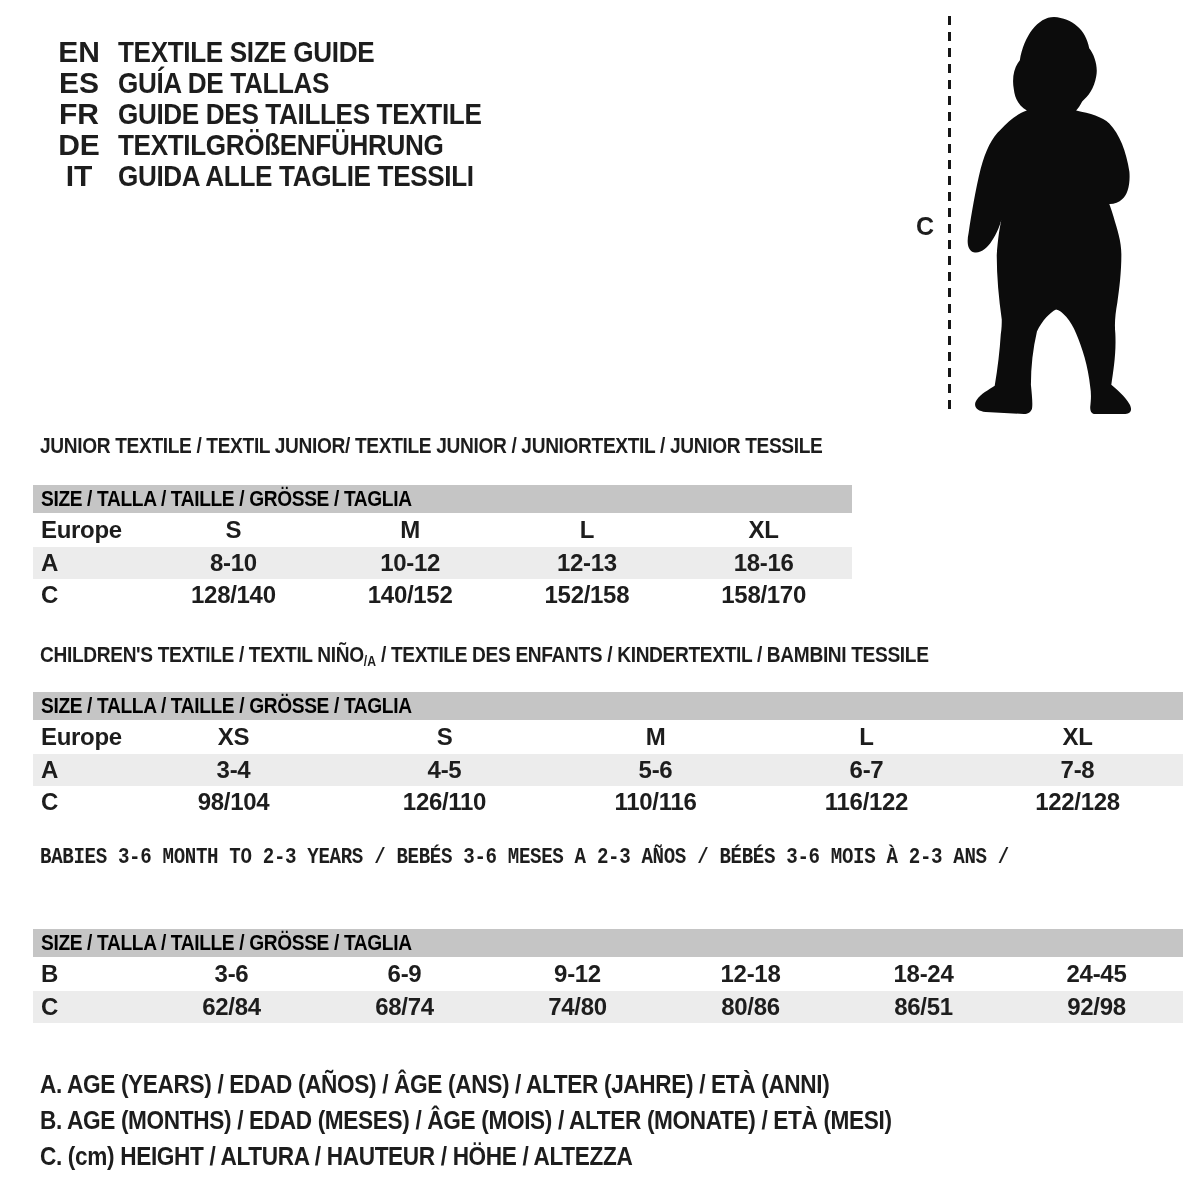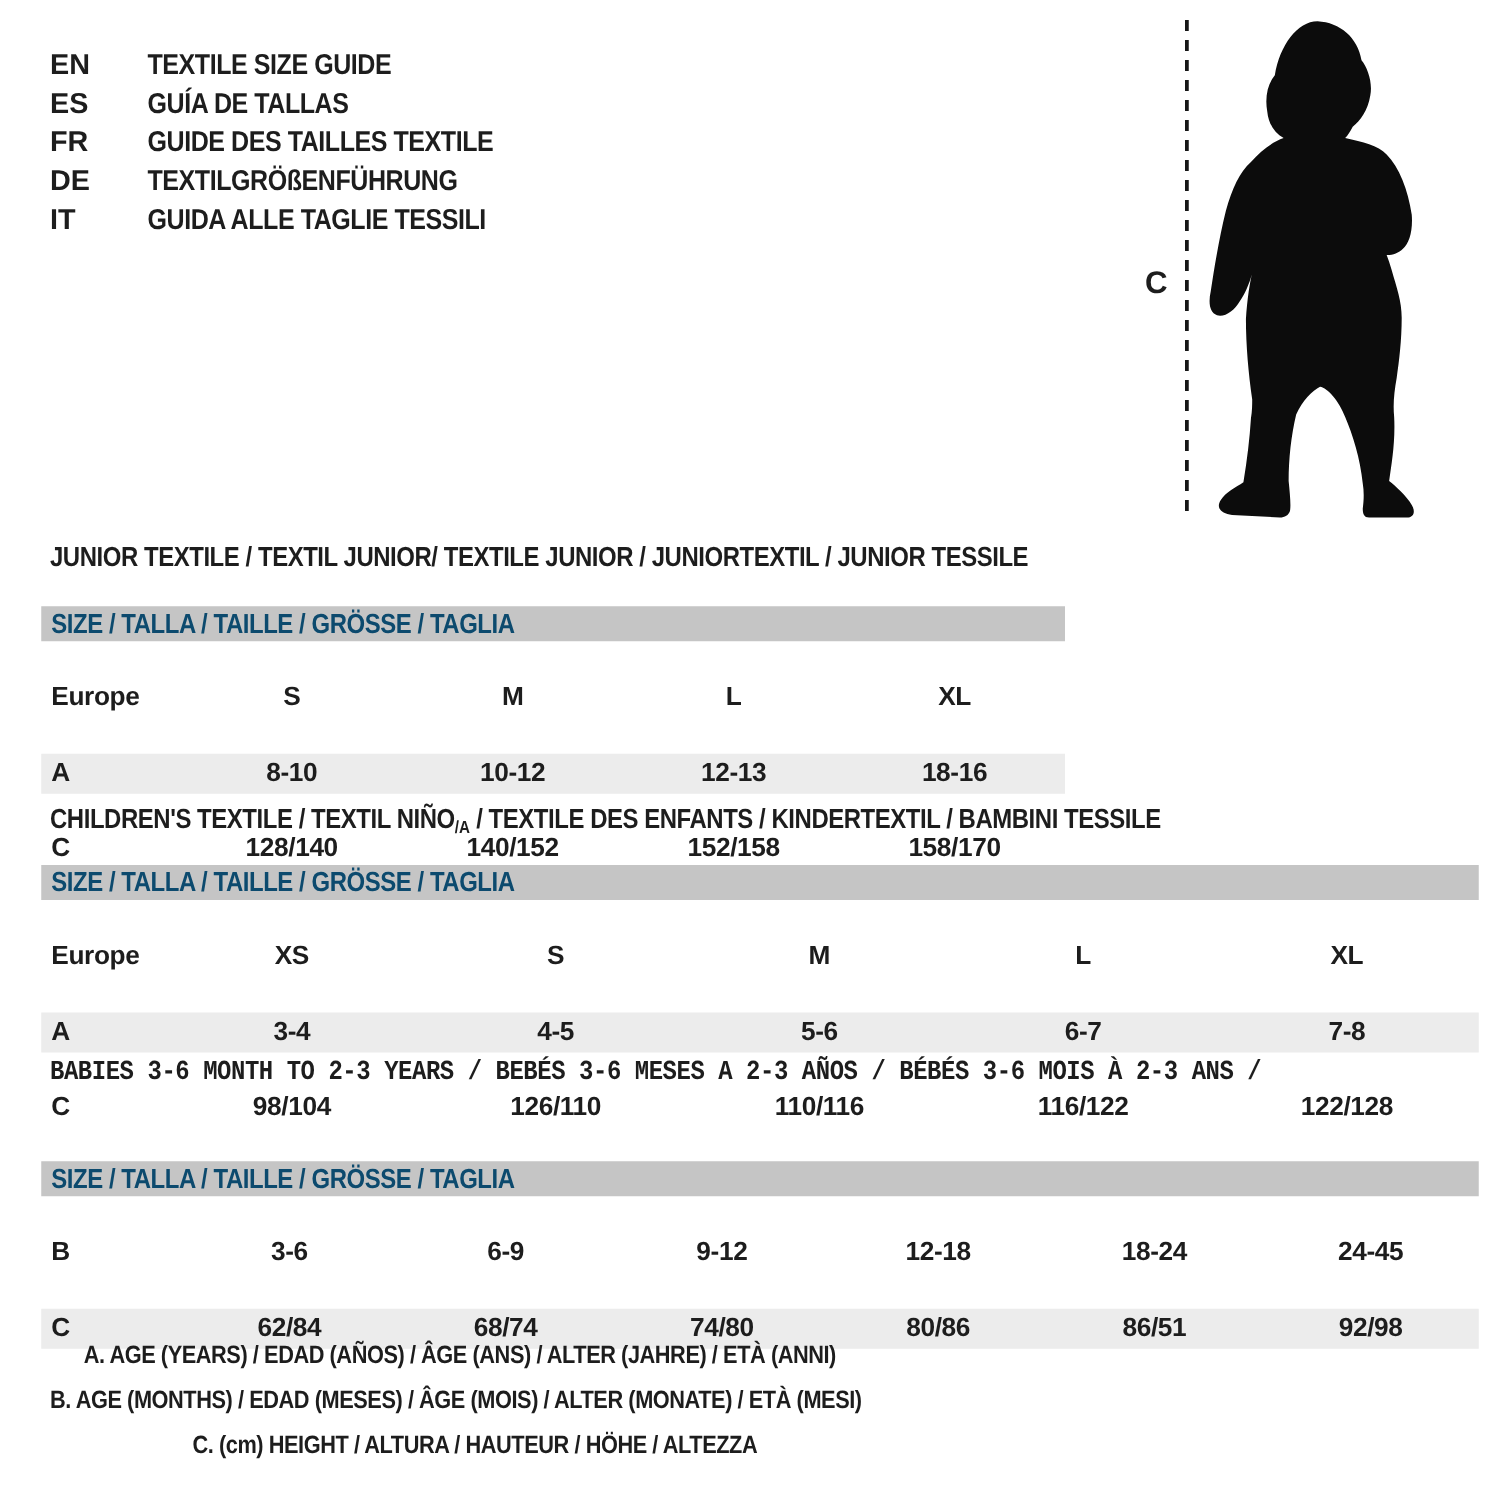--- a/index.html
+++ b/index.html
@@ -6,21 +6,21 @@
   body{
     width:1200px;height:1200px;position:relative;overflow:hidden;
     background:#ffffff;color:#1d1d1d;
     font-family:"Liberation Sans",sans-serif;font-weight:700;
   }
   .cond{display:inline-block;transform:scaleX(0.87);transform-origin:0 50%;
         white-space:nowrap;letter-spacing:-0.4px;}
 
   
   .lang-block{position:absolute;left:40px;top:36px;}
-  .lang-row{display:flex;height:31px;align-items:center;font-size:23px;}
+  .lang-row{display:flex;height:31px;align-items:center;font-size:30px;text-align:center;}
   .lang-code{width:78px;flex:none;}
 
   
   .dash-line{position:absolute;left:948px;top:16px;width:3px;height:400px;
     background:repeating-linear-gradient(to bottom,#161616 0 9px,rgba(0,0,0,0) 9px 16px);}
   .figure-c{position:absolute;left:916px;top:212px;font-size:25px;}
   .baby-svg{position:absolute;left:963px;top:16px;}
 
   
   .sec-title{position:absolute;left:40px;font-size:22px;}
@@ -28,34 +28,34 @@
   #children-title{top:642px;}
   #babies-title{top:841px;line-height:33px;font-family:Liberation Mono, monospace;}
   .sub-a{font-size:14px;vertical-align:-4px;letter-spacing:0;}
 
   
   .size-table{position:absolute;left:33px;}
   #junior-table{top:485px;width:819px;}
   #children-table{top:692px;width:1150px;}
   #babies-table{top:929px;width:1150px;}
   .bar{height:28px;background:#c5c5c5;display:flex;align-items:center;
-       padding-left:8px;font-size:22px;color:#0c4a6e;}
-  .trow{display:grid;align-items:center;font-size:21px;margin-top:28px;}
+       padding-left:8px;font-size:22px;color:#000000;}
+  .trow{display:grid;align-items:center;font-size:24px;}
   .trow>div{text-align:center;letter-spacing:-0.3px;}
   .trow>.c0{text-align:left;padding-left:8px;}
   .g5{grid-template-columns:112px repeat(4,1fr);}
   .g6{grid-template-columns:95px repeat(5,1fr);}
   .g7{grid-template-columns:112px repeat(6,1fr);}
   .h34{height:34px;}
   .h32{height:32px;}
   .stripe{background:#ececec;}
 
   
   .legend{position:absolute;left:40px;top:1066px;}
-  .legend-line{height:36px;display:flex;align-items:center;font-size:20px;justify-content:center;}
+  .legend-line{height:36px;display:flex;align-items:center;font-size:26px;}
 </style>
 </head>
 <body>
 
 <div class="lang-block">
   <div class="lang-row">
     <span class="lang-code">EN</span>
     <span class="cond">TEXTILE SIZE GUIDE</span>
   </div>
   <div class="lang-row">

